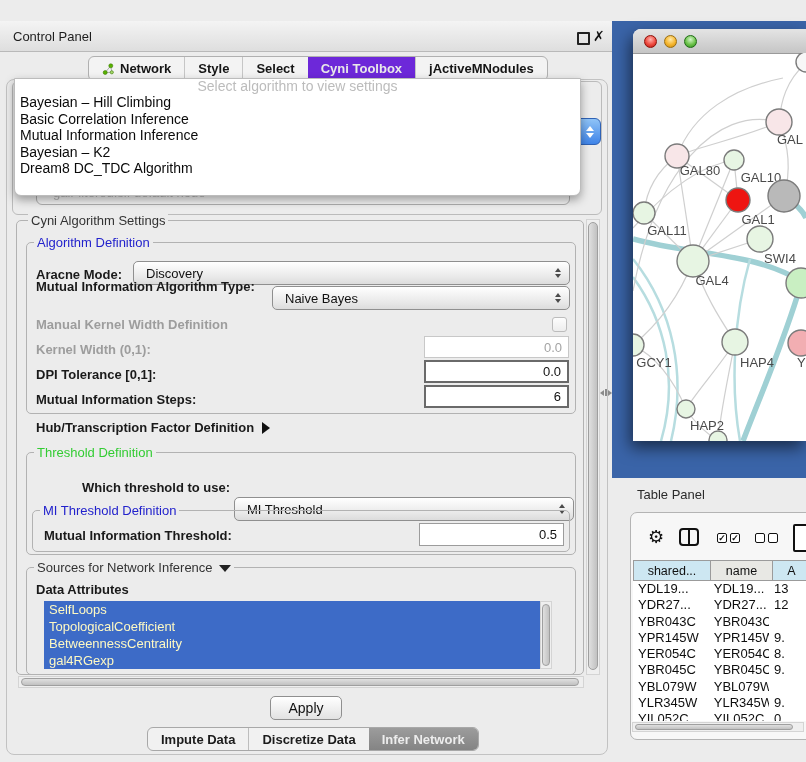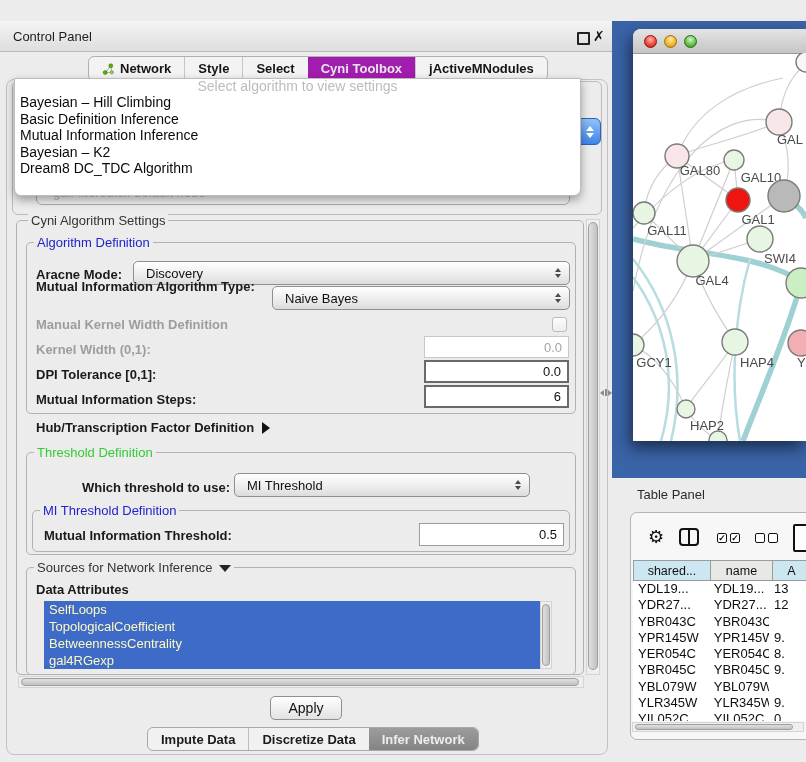--- a/index.html
+++ b/index.html
@@ -14,21 +14,21 @@
   .float-icon{left:577px;top:11px;width:9px;height:9px;border:2px solid #222;border-radius:1px;}
   .close-icon{left:593px;top:7px;font-size:14px;font-weight:bold;color:#111;font-family:"DejaVu Sans",sans-serif;}
   .corner-mark{left:2px;top:0;width:2px;height:7px;background:#9a9a9a;}
 
   .panel{left:6px;top:58px;width:600px;height:674px;border:1px solid #c2c2c2;border-radius:8px;background:#ececec;}
 
   .ttabs{left:88px;top:35px;height:23px;display:flex;border:1px solid #b0b0b0;border-radius:6px;
          background:#f3f3f3;overflow:hidden;z-index:20;}
   .ttab{padding:0 13px;font-size:13px;font-weight:bold;color:#151515;display:flex;align-items:center;gap:5px;white-space:nowrap;}
   .ttab+.ttab{border-left:1px solid #c6c6c6;}
-  .ttab.sel{background:#a21caf;color:#e9e9e9;border-left:none;}
+  .ttab.sel{background:#6d28d9;color:#e9e9e9;border-left:none;}
   .tabicon{display:inline-flex;}
 
   
   .popup{left:14px;top:57px;width:565px;height:116px;background:#fff;border:1px solid #bcbcbc;
          border-radius:0 0 7px 7px;box-shadow:0 4px 10px rgba(0,0,0,.35);z-index:50;overflow:hidden;}
   .prompt{height:15px;line-height:15px;text-align:center;color:#bcbcbc;font-size:14px;}
   .algo-item{height:16.5px;line-height:16.5px;padding-left:5px;font-size:14px;color:#0a0a0a;white-space:nowrap;}
   .algo-item.bold{font-weight:bold;}
 
   .behind-box{left:12px;top:60px;width:588px;height:132px;border:1px solid #bbb;border-radius:6px;z-index:1;}
@@ -161,21 +161,21 @@
   <div class="abs ghost-combo">galFiltered.sif default node</div>
   <div class="abs blue-stepper">
     <div class="wtri-up"></div>
     <div class="wtri-dn"></div>
   </div>
 
   <div class="abs popup">
     <div class="prompt">Select algorithm to view settings</div>
     <div id="algo-list">
         <div class="algo-item">Bayesian – Hill Climbing</div>
-        <div class="algo-item">Basic Definition Inference</div>
+        <div class="algo-item">Basic Correlation Inference</div>
         <div class="algo-item">Mutual Information Inference</div>
         <div class="algo-item">Bayesian – K2</div>
         <div class="algo-item">Dream8 DC_TDC Algorithm</div>
       </div>
   </div>
 
   <div class="abs group" style="left:16px;top:199px;width:566px;height:453px;"></div>
   <div class="abs gtitle dark" style="left:28px;top:192px;">Cyni Algorithm Settings</div>
 
   <div class="abs vtrack" style="left:586px;top:198px;width:14px;height:456px;">
@@ -220,21 +220,21 @@
 
   <div class="abs" style="left:36px;top:399px;display:flex;align-items:center;gap:8px;">
     <span class="flabel" style="position:static;font-weight:600;">Hub/Transcription Factor Definition</span>
     <span class="arrow-right"></span>
   </div>
 
   <div class="abs group" style="left:26px;top:431px;width:548px;height:101px;"></div>
   <div class="abs gtitle green" style="left:34px;top:424px;">Threshold Definition</div>
 
   <div class="abs flabel" style="left:82px;top:459px;">Which threshold to use:</div>
-  <div class="abs combo" style="left:234px;top:452px;width:296px;">
+  <div class="abs combo" style="left:234px;top:476px;width:340px;">
     <span>MI Threshold</span>
     <span class="stepper">
         <span class="tri-up"></span>
         <span class="tri-dn"></span>
       </span>
   </div>
 
   <div class="abs group" style="left:32px;top:489px;width:536px;height:40px;"></div>
   <div class="abs gtitle blue" style="left:40px;top:482px;">MI Threshold Definition</div>
   <div class="abs flabel" style="left:44px;top:507px;">Mutual Information Threshold:</div>

